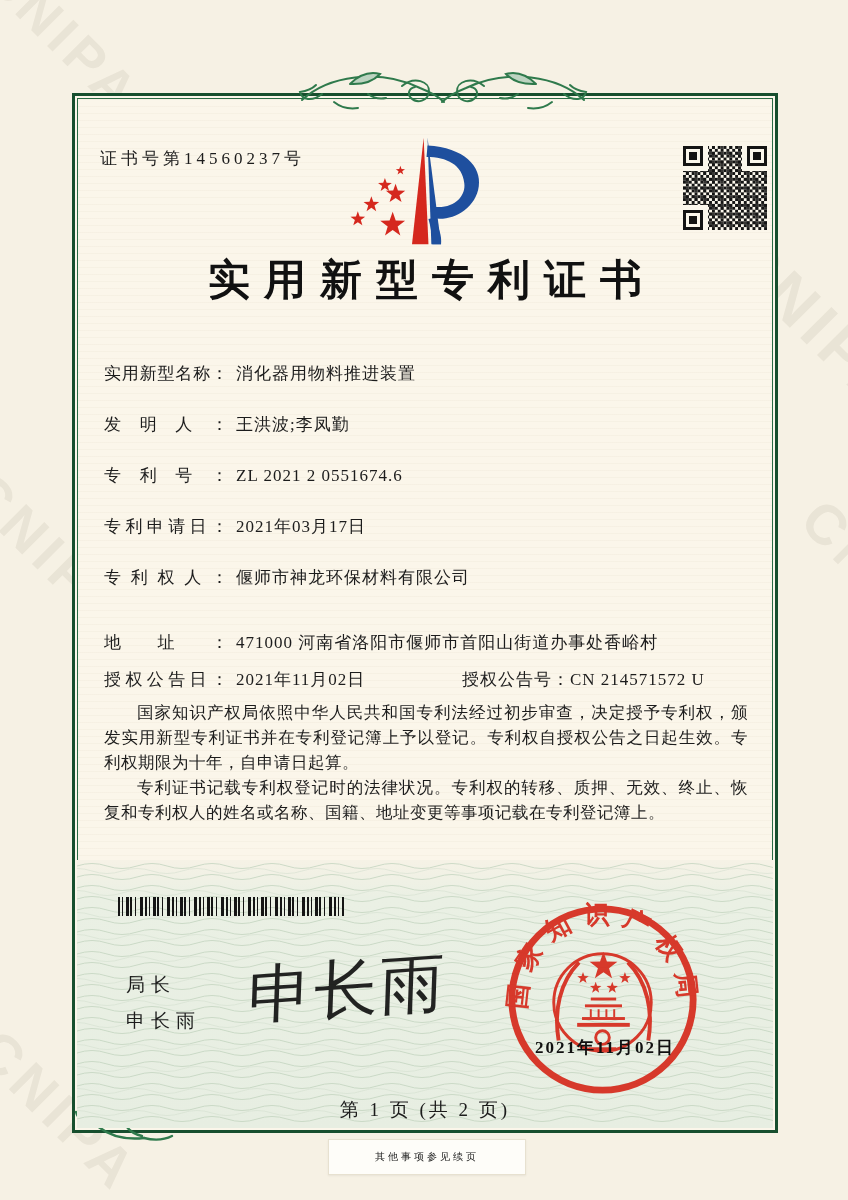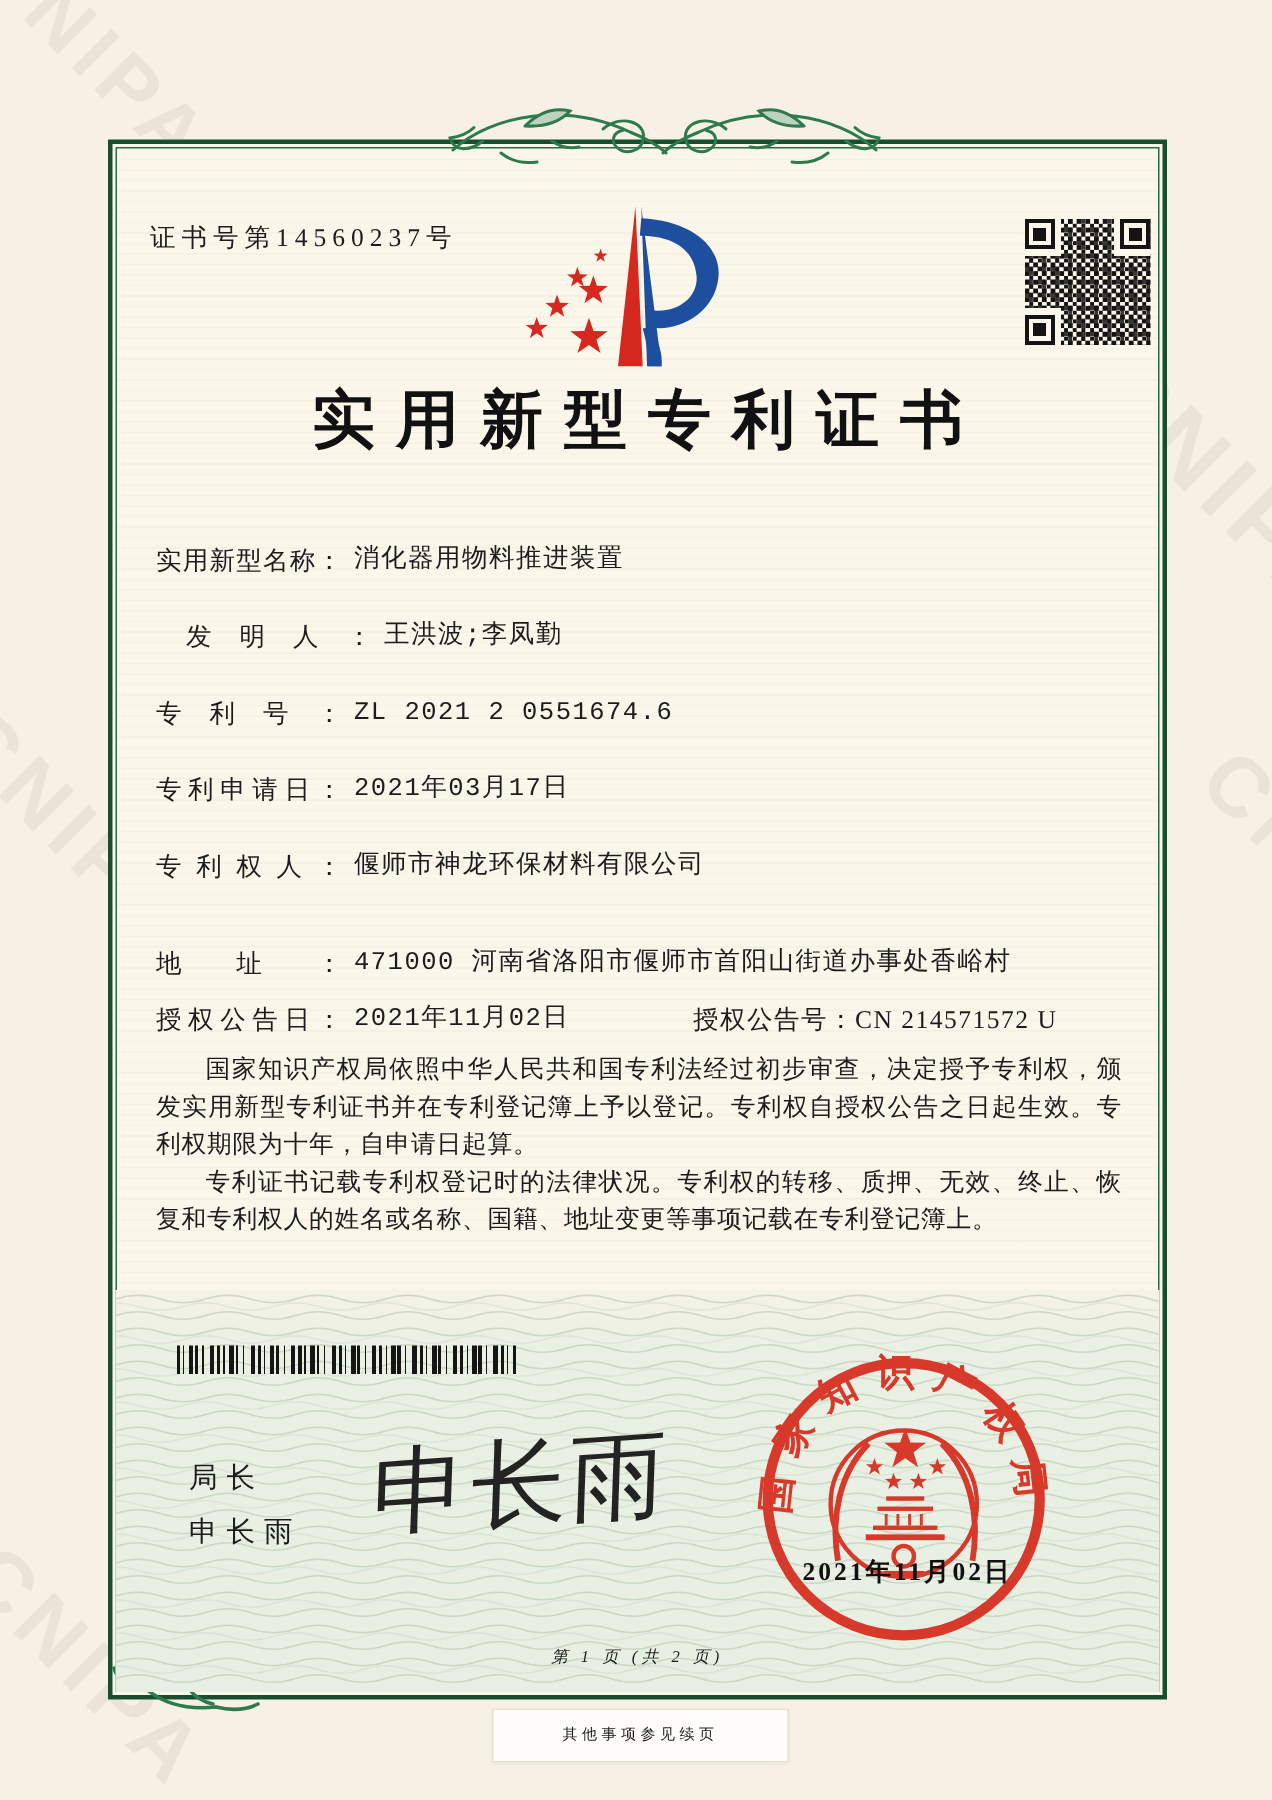--- a/index.html
+++ b/index.html
@@ -25,24 +25,24 @@
   .cert-no{position:absolute;left:100px;top:147px;font-size:17px;letter-spacing:4px;}
   .logo{position:absolute;left:330px;top:130px;width:195px;height:120px;}
   .qr{position:absolute;left:683px;top:146px;width:84px;height:84px;}
   .title{position:absolute;left:72px;top:252px;width:706px;text-align:center;
          font-size:42px;font-weight:bold;letter-spacing:14px;text-indent:14px;color:#111;}
 
   
   .fields{position:absolute;left:104px;top:352px;width:648px;}
   .frow{position:absolute;left:0;display:flex;font-size:17px;line-height:23px;white-space:nowrap;justify-content:flex-end;}
   .flabel{display:inline-block;width:124px;text-align:justify;text-align-last:justify;}
-  .fvalue{margin-left:8px;letter-spacing:1px;font-family:Liberation Mono, monospace;}
+  .fvalue{margin-left:8px;letter-spacing:1px;}
   .fvalue2{letter-spacing:1px;}
   .flabel2{margin-left:34px;letter-spacing:1px;}
-  .r1{top:10px;} .r2{top:61px;margin-left:20px;} .r3{top:112px;} .r4{top:163px;}
+  .r1{top:10px;} .r2{top:61px;} .r3{top:112px;} .r4{top:163px;}
   .r5{top:214px;} .r6{top:265px;margin-top:14px;} .r7{top:316px;}
   .r7 .fvalue{width:192px;}
 
   
   .body-text{position:absolute;left:104px;top:700px;width:644px;font-size:16.5px;
              line-height:25px;text-align:justify;}
   .body-text p{margin:0;text-indent:2em;letter-spacing:0.5px;}
 
   
   .band{position:absolute;left:77px;top:860px;width:696px;height:268px;
@@ -58,21 +58,21 @@
   .director-title{position:absolute;left:126px;top:972px;font-size:19px;letter-spacing:6px;}
   .director-name{position:absolute;left:126px;top:1008px;font-size:19px;letter-spacing:6px;}
   .signature{position:absolute;left:248px;top:946px;font-size:64px;color:#121212;
              transform:rotate(-4deg) skewX(-6deg);letter-spacing:2px;opacity:.92;}
 
   .seal{position:absolute;left:505px;top:902px;width:195px;height:195px;opacity:.93;}
   .seal-date{position:absolute;left:505px;top:1036px;width:200px;text-align:center;
              font-size:17px;font-weight:bold;color:#101010;letter-spacing:2px;}
 
   .page-num{position:absolute;left:72px;top:1097px;width:706px;text-align:center;
-            font-size:11px;letter-spacing:3px;font-style:italic;}
+            font-size:19px;letter-spacing:3px;}
 
   .cont-box{position:absolute;left:328px;top:1139px;width:196px;height:34px;
             background:#fefdf9;border:1px solid #e7e1d0;box-shadow:0 1px 2px rgba(0,0,0,0.06);
             text-align:center;line-height:34px;font-size:10px;letter-spacing:3px;}
 </style>
 </head>
 <body>
 
 <svg width="0" height="0" style="position:absolute" aria-hidden="true">
   <defs>

